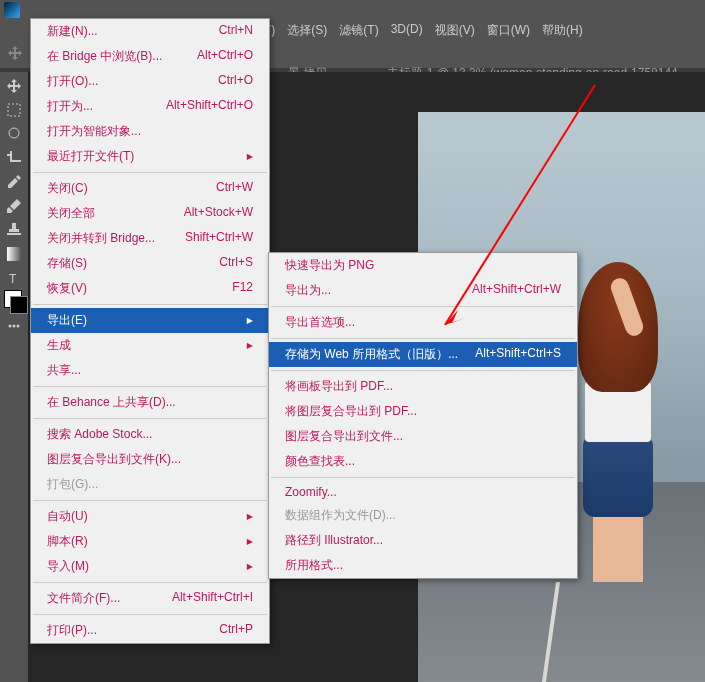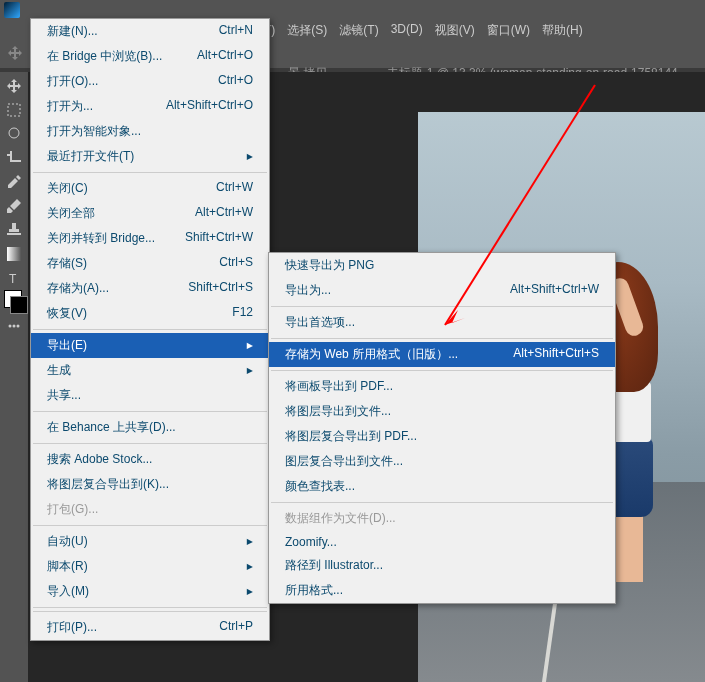--- a/index.html
+++ b/index.html
@@ -20,22 +20,22 @@
 .road{position:absolute;bottom:0;left:0;width:100%;height:200px;background:linear-gradient(#6a7278,#858a8e)}
 .line{position:absolute;bottom:0;left:45%;width:4px;height:100px;background:#d8d8d4;transform:skewX(-8deg)}
 .person{position:absolute;bottom:100px;left:145px;width:110px;height:320px}
 .hair{position:absolute;top:0;left:15px;width:80px;height:130px;background:radial-gradient(ellipse at 50% 30%,#8b3a1a,#5a2410);border-radius:50% 50% 30% 30%}
 .arm{position:absolute;top:15px;left:55px;width:18px;height:60px;background:#e8b896;border-radius:10px;transform:rotate(-20deg)}
 .topw{position:absolute;top:120px;left:22px;width:66px;height:60px;background:#f0f0f0;border-radius:4px}
 .shorts{position:absolute;top:175px;left:20px;width:70px;height:80px;background:linear-gradient(#2a4a7a,#1a3a6a);border-radius:8px 8px 12px 12px}
 .legs{position:absolute;top:250px;left:30px;width:50px;height:70px;background:#e8b896}
 .menu{position:absolute;background:#f0f0f0;border:1px solid #999;box-shadow:2px 2px 6px rgba(0,0,0,0.4);z-index:10}
 .m1{left:30px;top:18px;width:240px}
-.m2{left:268px;top:252px;width:348px}
-.mi{display:flex;justify-content:space-between;padding:4px 16px;color:#0c4a6e;cursor:default}
+.m2{left:268px;top:252px;width:310px}
+.mi{display:flex;justify-content:space-between;padding:4px 16px;color:#be185d;cursor:default}
 .mi.hl{background:#1a5fb4;color:#fff}
 .mi.dis{color:#999}
 .sep{height:1px;background:#ccc;margin:3px 2px}
 .mi .arr::after{content:"▶";font-size:8px}
 .arrow{position:absolute;z-index:20;pointer-events:none}
 .sw{position:absolute;left:4px;top:290px;width:18px;height:18px;background:#fff;border:1px solid #000}
 .sw2{position:absolute;left:10px;top:296px;width:18px;height:18px;background:#000;border:1px solid #888}
 </style>
 </head>
 <body>
@@ -178,35 +178,31 @@
       <span>最近打开文件(T)</span>
       <span class="arr"></span>
     </div>
     <div class="sep"></div>
     <div class="mi">
       <span>关闭(C)</span>
       <span>Ctrl+W</span>
     </div>
     <div class="mi">
       <span>关闭全部</span>
-      <span>Alt+Ctrl+W</span>
+      <span>Alt+Stock+W</span>
     </div>
     <div class="mi">
       <span>关闭并转到 Bridge...</span>
       <span>Shift+Ctrl+W</span>
     </div>
     <div class="mi">
       <span>存储(S)</span>
       <span>Ctrl+S</span>
     </div>
     <div class="mi">
-      <span>存储为(A)...</span>
-      <span>Shift+Ctrl+S</span>
-    </div>
-    <div class="mi">
       <span>恢复(V)</span>
       <span>F12</span>
     </div>
     <div class="sep"></div>
     <div class="mi hl">
       <span>导出(E)</span>
       <span class="arr"></span>
     </div>
     <div class="mi">
       <span>生成</span>
@@ -220,41 +216,45 @@
     <div class="mi">
       <span>在 Behance 上共享(D)...</span>
       <span></span>
     </div>
     <div class="sep"></div>
     <div class="mi">
       <span>搜索 Adobe Stock...</span>
       <span></span>
     </div>
     <div class="mi">
-      <span>将图层复合导出到(K)...</span>
+      <span>图层复合导出到文件(K)...</span>
       <span></span>
     </div>
     <div class="mi dis">
       <span>打包(G)...</span>
       <span></span>
     </div>
     <div class="sep"></div>
     <div class="mi">
       <span>自动(U)</span>
       <span class="arr"></span>
     </div>
     <div class="mi">
       <span>脚本(R)</span>
       <span class="arr"></span>
     </div>
     <div class="mi">
       <span>导入(M)</span>
       <span class="arr"></span>
     </div>
     <div class="sep"></div>
+    <div class="mi">
+      <span>文件简介(F)...</span>
+      <span>Alt+Shift+Ctrl+I</span>
+    </div>
     <div class="sep"></div>
     <div class="mi">
       <span>打印(P)...</span>
       <span>Ctrl+P</span>
     </div>
   </div>
 <div class="menu m2">
     <div class="mi">
       <span>快速导出为 PNG</span>
       <span></span>
@@ -272,42 +272,38 @@
     <div class="mi hl">
       <span>存储为 Web 所用格式（旧版）...</span>
       <span>Alt+Shift+Ctrl+S</span>
     </div>
     <div class="sep"></div>
     <div class="mi">
       <span>将画板导出到 PDF...</span>
       <span></span>
     </div>
     <div class="mi">
-      <span>将图层导出到文件...</span>
-      <span></span>
-    </div>
-    <div class="mi">
       <span>将图层复合导出到 PDF...</span>
       <span></span>
     </div>
     <div class="mi">
       <span>图层复合导出到文件...</span>
       <span></span>
     </div>
     <div class="mi">
       <span>颜色查找表...</span>
       <span></span>
     </div>
     <div class="sep"></div>
+    <div class="mi">
+      <span>Zoomify...</span>
+      <span></span>
+    </div>
     <div class="mi dis">
       <span>数据组作为文件(D)...</span>
-      <span></span>
-    </div>
-    <div class="mi">
-      <span>Zoomify...</span>
       <span></span>
     </div>
     <div class="mi">
       <span>路径到 Illustrator...</span>
       <span></span>
     </div>
     <div class="mi">
       <span>所用格式...</span>
       <span></span>
     </div>

